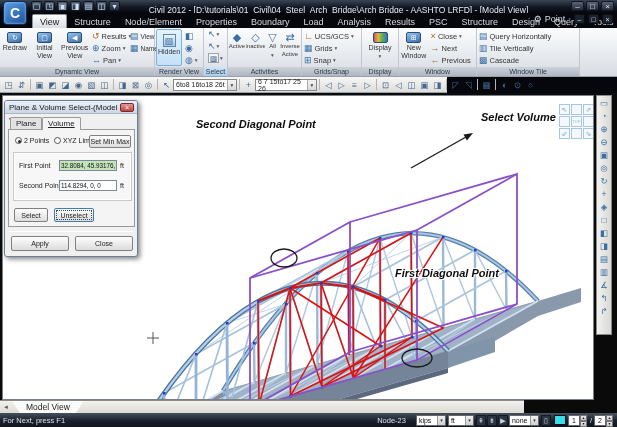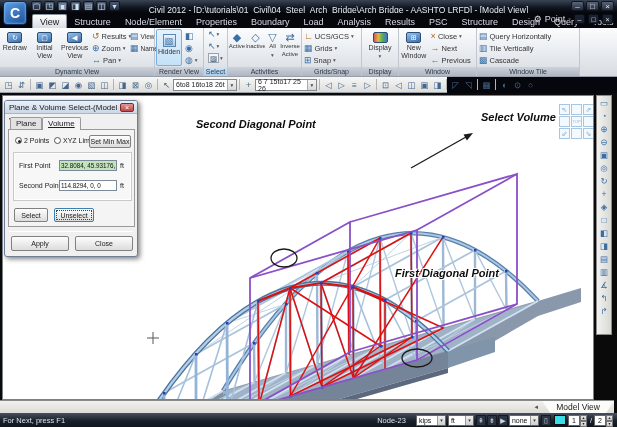--- a/index.html
+++ b/index.html
@@ -85,23 +85,23 @@
     grid-template-columns:11px 11px 11px; grid-template-rows:11px 11px 11px; gap:1px; }
   .vc { border:1px solid #a6c6e2; background:#f4f9fe; color:#79a9cf; font-size:7px;
     display:flex; align-items:center; justify-content:center; }
   .vc.center { font-size:4px; color:#9cb8d0; }
   
   #vtoolbar { position:absolute; left:596px; top:2px; width:16px; height:240px;
     background:linear-gradient(90deg,#f2f2f0,#d8d8d4); border:1px solid #8a8a8a;
     display:flex; flex-direction:column; align-items:center; padding-top:1px; }
   .vti { width:13px; height:13px; font-size:8.5px; color:#3a6ea5; text-align:center; line-height:12px; }
   
-  #tabbar { position:absolute; left:0; top:307px; width:614px; height:13px;
+  #tabbar { position:absolute; left:0; top:307px; width:524px; height:13px;
     background:linear-gradient(#f2f1ee,#dddbd5); border-top:1px solid #8a8a8a;
-    display:flex; align-items:flex-end;justify-content:flex-end; }
+    display:flex; align-items:flex-end; }
   #tabnav { width:12px; height:12px; font-size:7px; color:#555; text-align:center; line-height:12px; }
   #mvtab { height:12px; padding:0 14px; background:#fbfbf9; font-size:8.5px; color:#222;
     clip-path:polygon(0 0,100% 0,calc(100% - 8px) 100%,8px 100%); line-height:12px; }
 
   
   #statusbar { position:absolute; left:0; top:413px; width:617px; height:14px;
     background:linear-gradient(#46505e,#1a212c 55%,#10151d); color:#dde1e8; font-size:7.5px;
     display:flex; align-items:center; padding:0 3px; }
   #sb-help { flex:0 0 auto; }
   #sb-spacer { flex:1 1 auto; }

